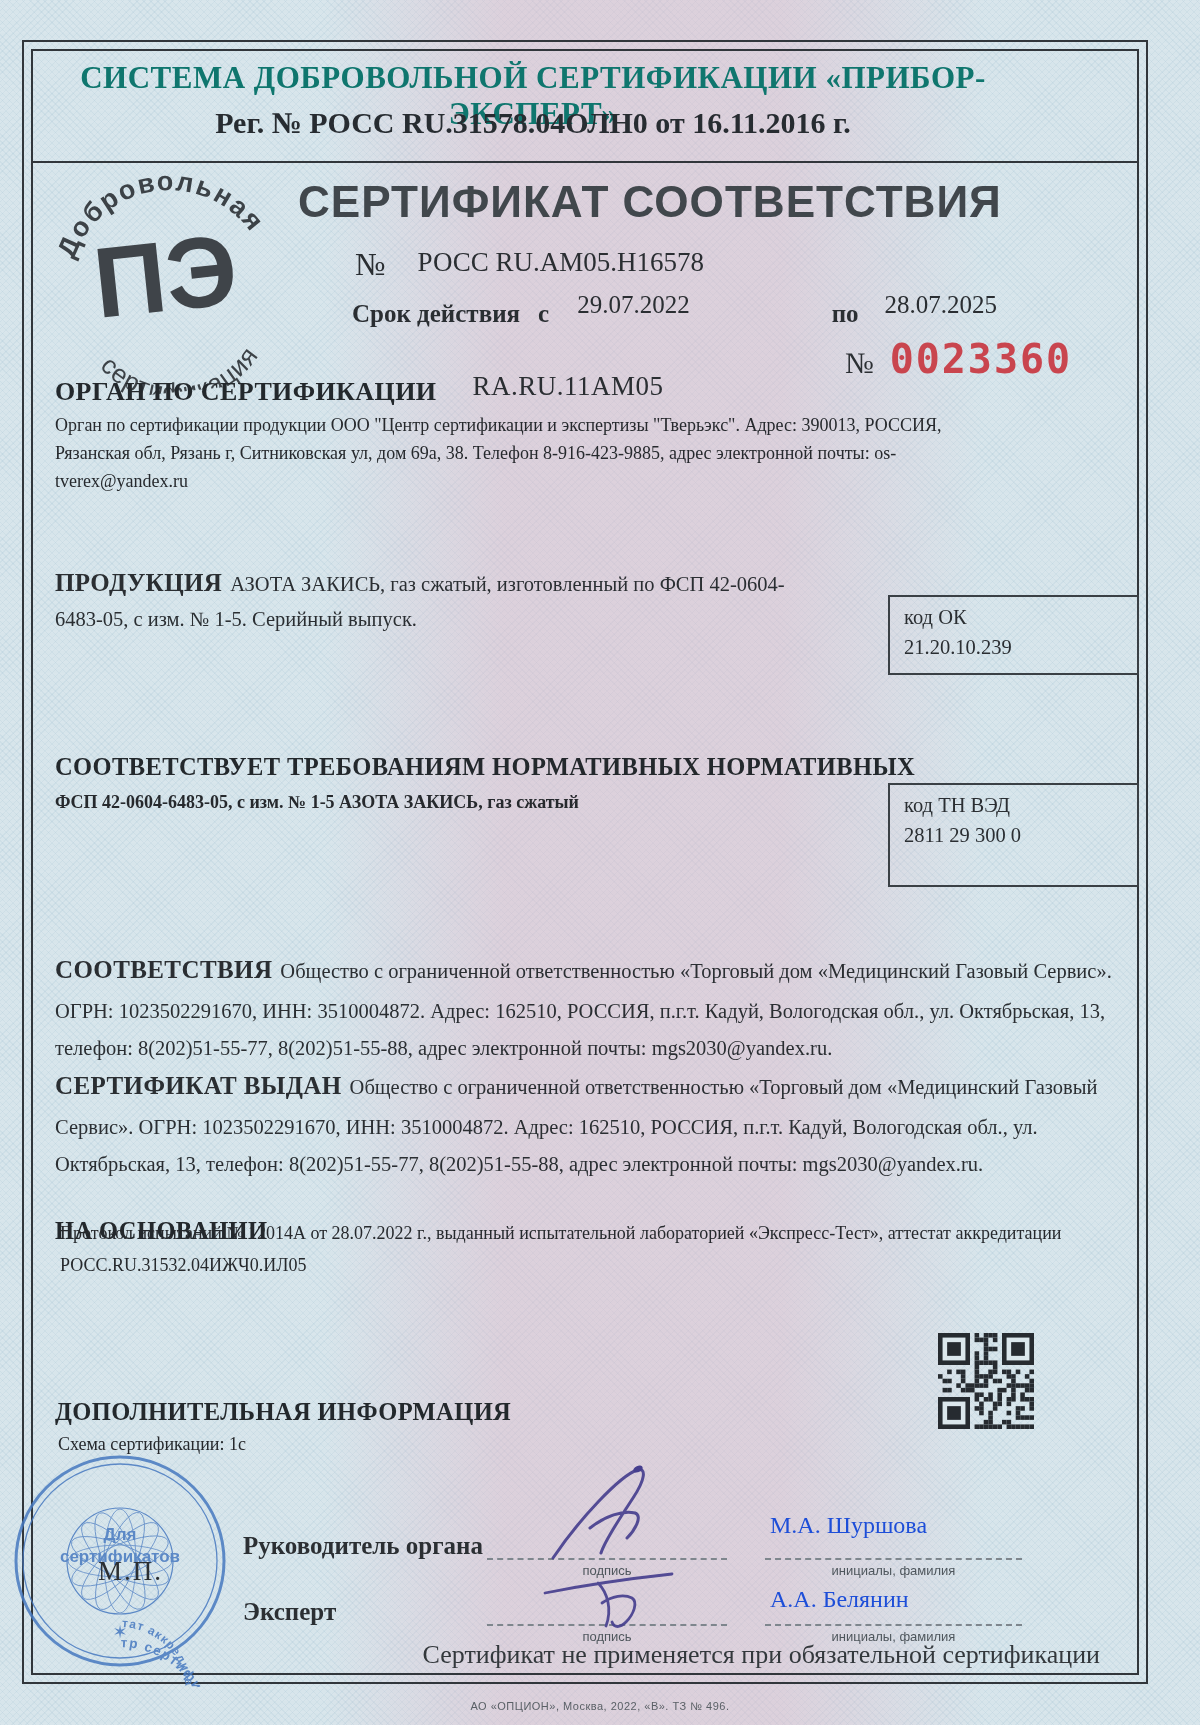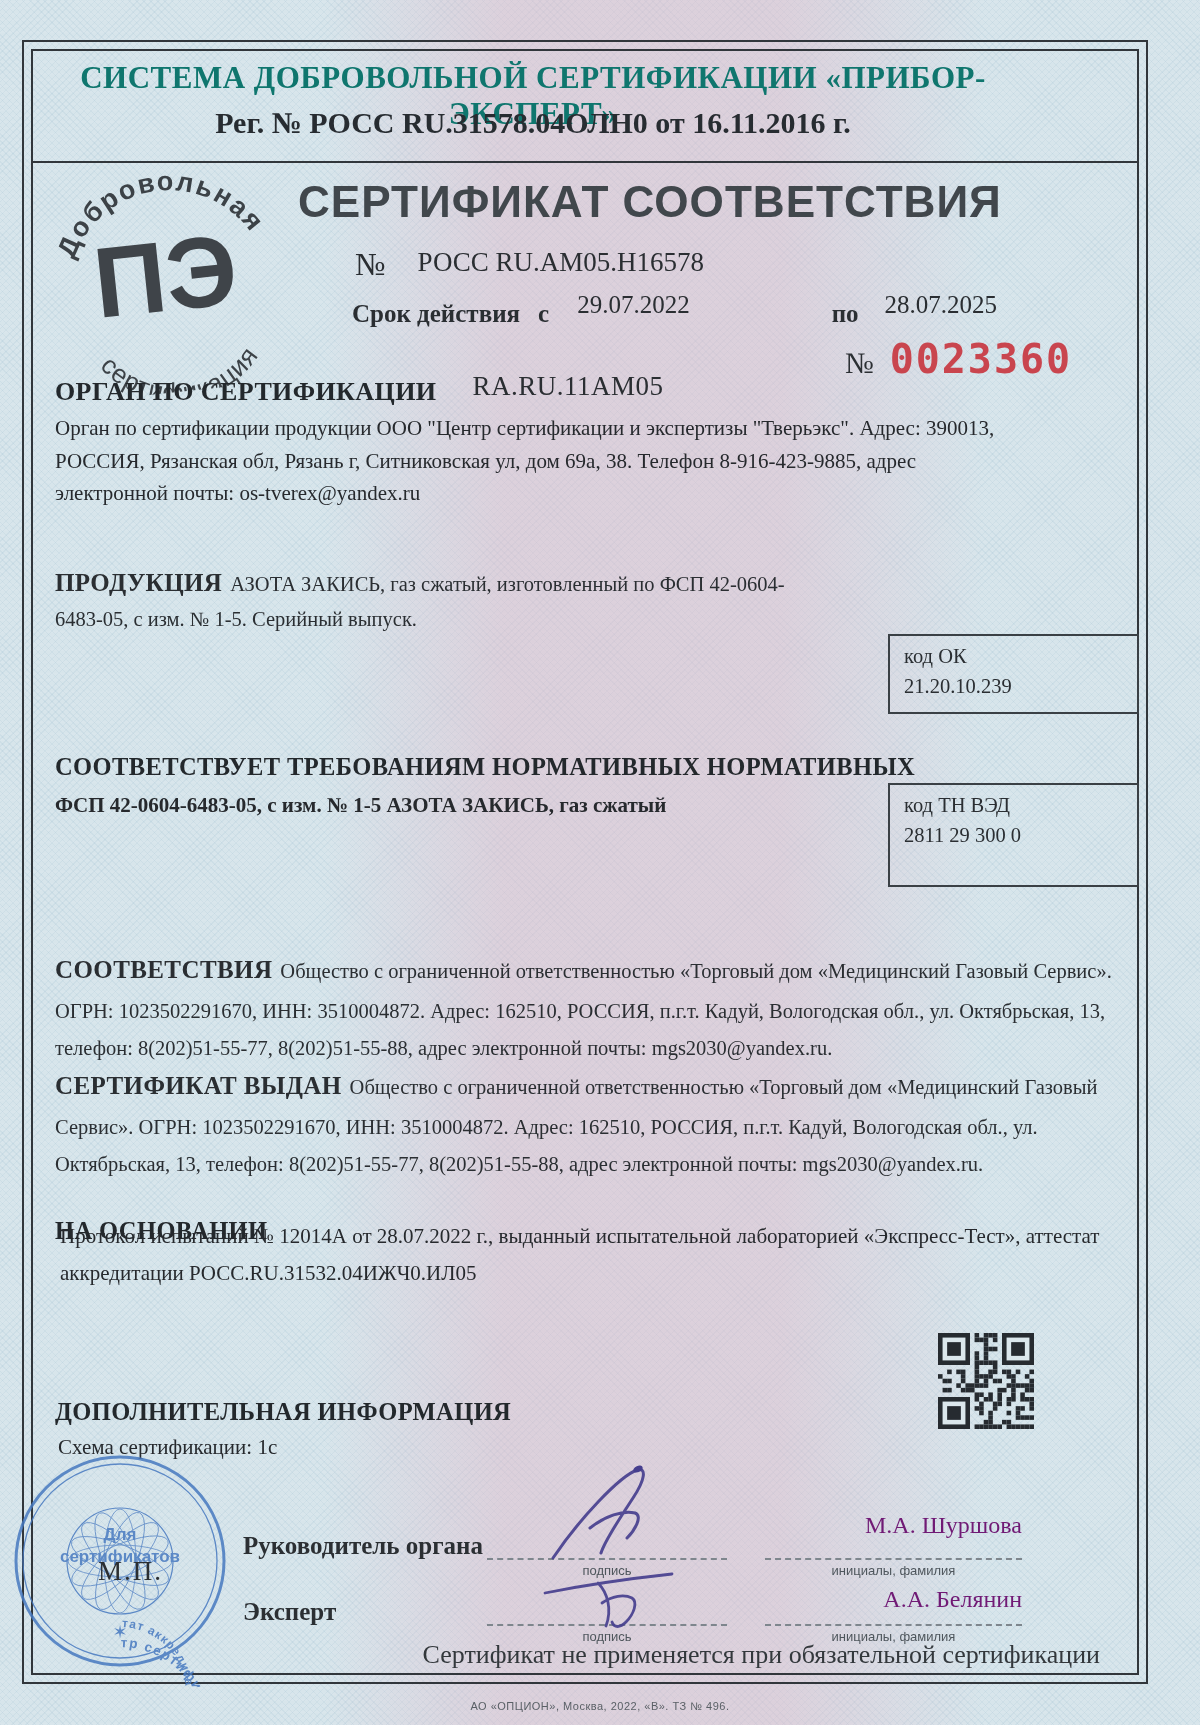--- a/index.html
+++ b/index.html
@@ -38,50 +38,50 @@
   .validity .c{font-weight:bold; margin-left:18px;}
   .validity .d1{margin-left:28px; position:relative; top:-9px; font-size:25px;}
   .validity .po{font-weight:bold; margin-left:142px;}
   .validity .d2{margin-left:26px; position:relative; top:-9px;}
 
   .blankno{left:845px; top:336px; display:flex; align-items:baseline;}
   .blankno .nm{font-size:30px; color:#2b2f33;}
   .blankno .digits{margin-left:16px; font-family:"DejaVu Sans Mono","Liberation Mono",monospace; font-weight:bold; font-size:40px; letter-spacing:2px; color:#c9454e;}
 
   .sec-h{font-weight:bold; font-size:24.5px; letter-spacing:.4px; color:#23282c;}
-  .body-t{font-size:21px; line-height:1.55; color:#26292d;}
+  .body-t{font-size:18px; line-height:1.55; color:#26292d;}
 
   .organ-h{left:55px; top:376px; display:flex; align-items:baseline;}
   .organ-h .code{font-weight:normal; font-size:27px; margin-left:36px; position:relative; top:-5px; letter-spacing:.5px;}
   .organ-b{left:55px; top:412px; width:960px;}
 
   .product{left:55px; top:563px; width:748px; font-size:20.5px; line-height:1.6;}
   .inline-h{font-weight:bold; font-size:25px; letter-spacing:.4px; margin-right:8px;}
   .kodbox{border:2px solid #3a4045; padding:6px 14px; font-size:20.5px; line-height:1.45;}
-  .box-ok{left:888px; top:634px; width:219px; height:64px;}
+  .box-ok{left:888px; top:595px; width:219px; height:64px;}
   .box-tnved{left:888px; top:783px; width:219px; height:88px;}
 
   .conf-h{left:55px; top:753px;}
   .conf-b{left:55px; top:789px; width:820px;font-weight:bold;}
 
   .manu{left:55px; top:947px; width:1085px; font-size:20.5px; line-height:1.82;}
   .issued{left:55px; top:1063px; width:1085px; font-size:20.5px; line-height:1.82;}
 
   .basis-h{left:55px; top:1185px;margin-top:32px;}
   .basis-b{left:60px; top:1218px; width:1080px; line-height:1.75;}
 
   .addl-h{left:55px; top:1398px;}
   .addl-b{left:58px; top:1431px;}
 
   .qr{left:938px; top:1333px; width:96px; height:96px;}
 
   .role{font-weight:bold; font-size:25px; color:#2b2f33;}
   .sigline{border-bottom:2px dashed #7e868d; height:0;}
   .cap{font-family:"Liberation Sans","DejaVu Sans",sans-serif; font-size:13px; color:#4e565c; text-align:center;}
-  .name{font-size:24px; text-align:right; color:#701a75;}
+  .name{font-size:24px; text-align:left; color:#1d4ed8;}
 
   .footer-note{left:100px; top:1640px; width:1000px; text-align:right; font-size:26px; color:#33383c;}
   .print-info{left:0; top:1700px; width:1200px; text-align:center; font-family:"Liberation Sans","DejaVu Sans",sans-serif; font-size:11px; color:#5a6066; letter-spacing:.5px;}
 
   .mp{left:98px; top:1556px; font-size:27px; color:#2b2e31; letter-spacing:2px;}
   svg text{user-select:none;}
 </style>
 </head>
 <body>
 

